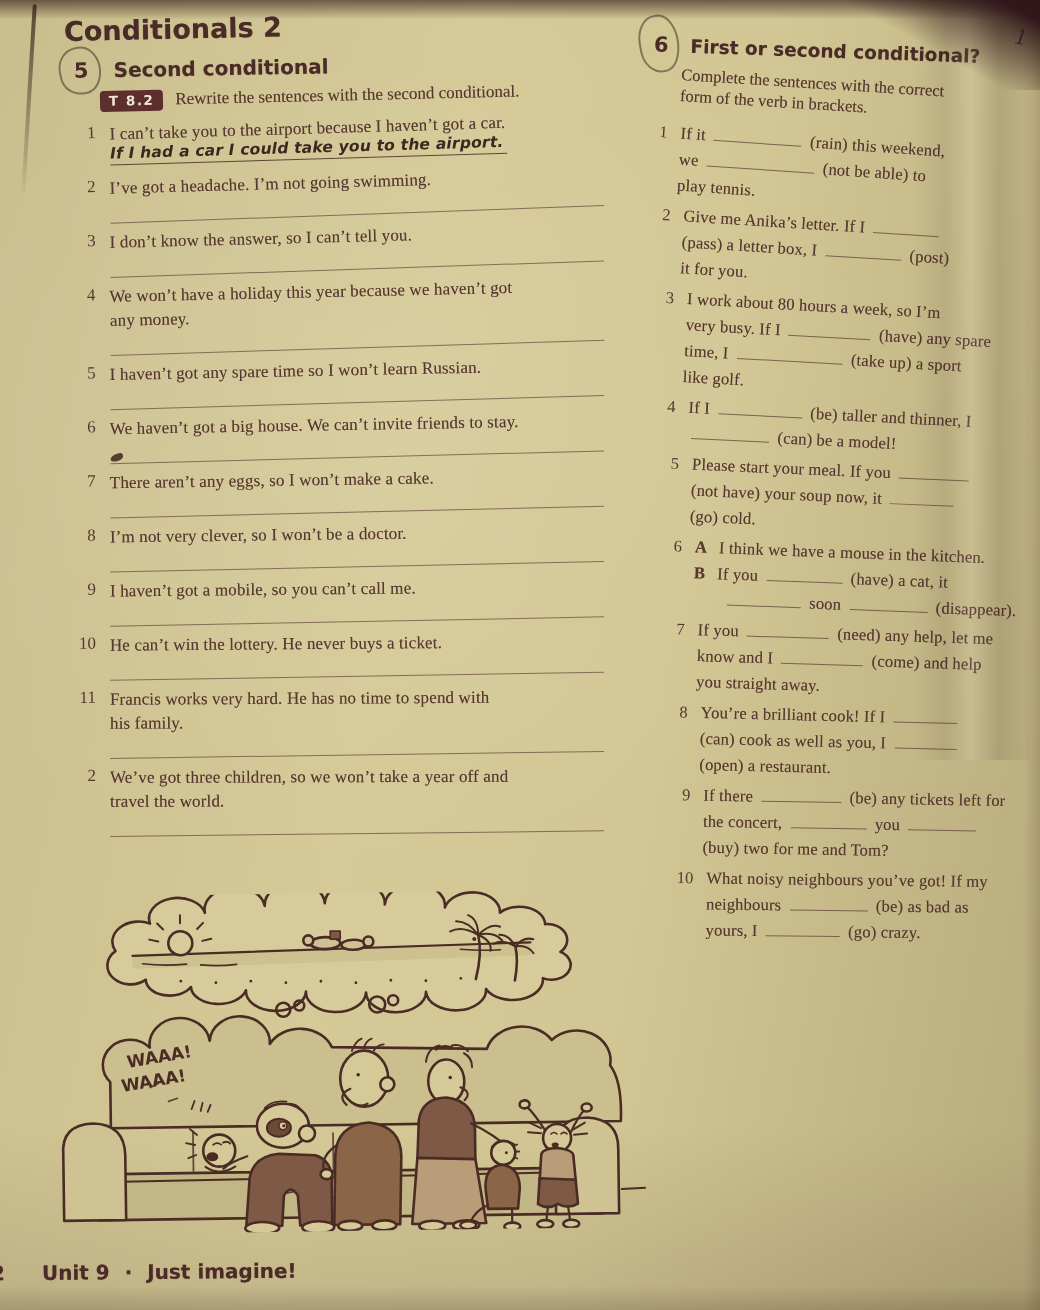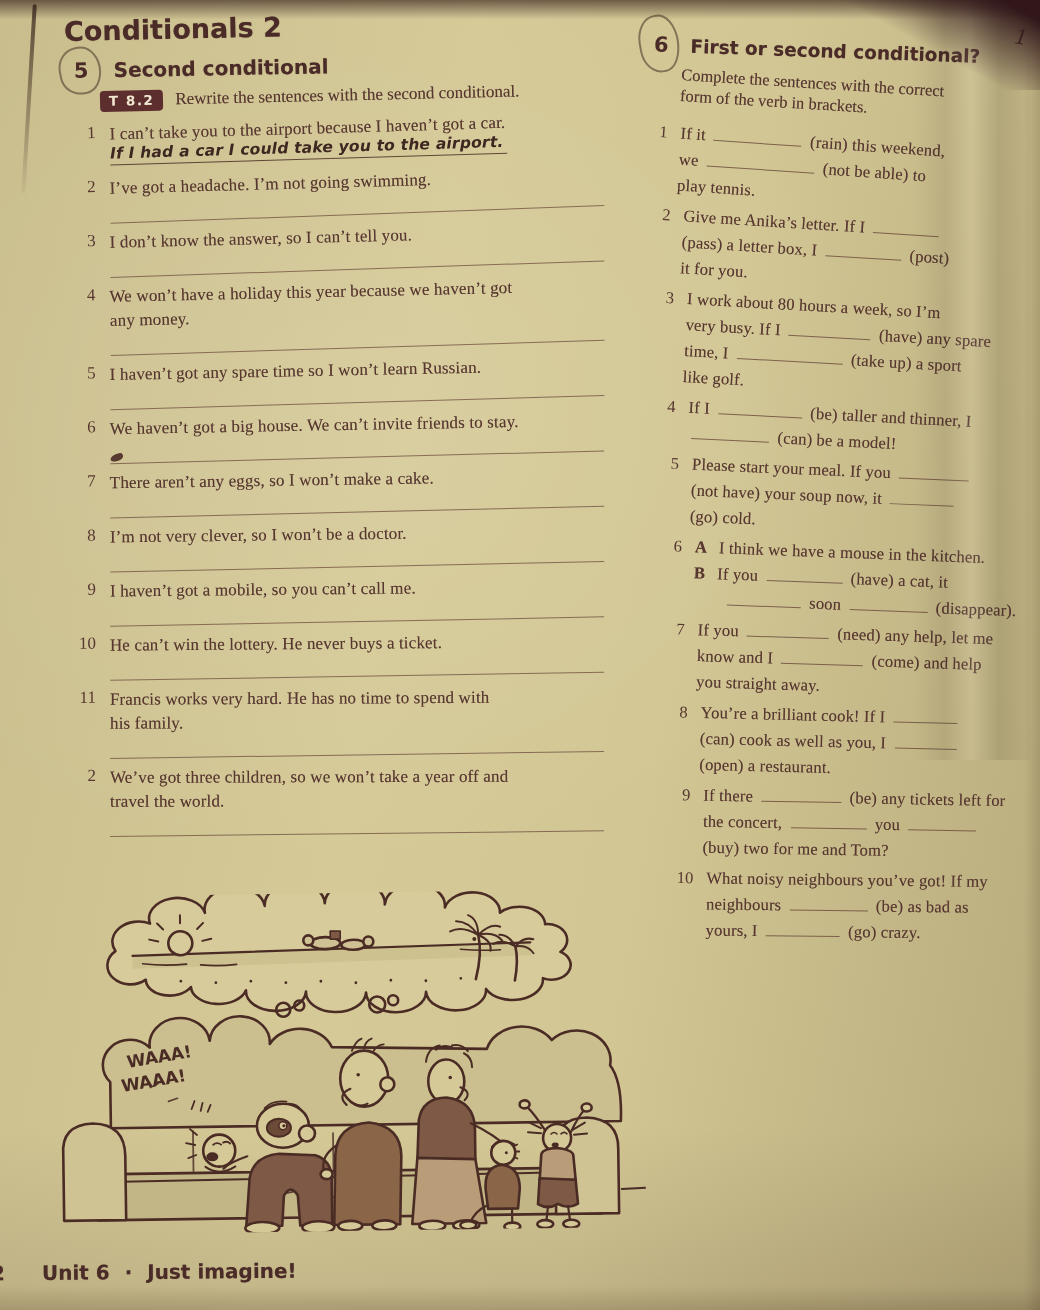--- a/index.html
+++ b/index.html
@@ -435,21 +435,21 @@
         <text x="90" y="196" transform="rotate(-9 90 196)">WAAA!</text>
       </g>
       <path d="M162 206 l-3 8 M170 208 l-2 8 M178 210 l-3 7" stroke-width="1.8"></path>
     </g>
   </svg>
 
   <div class="corner-num">1</div>
 
   <div class="footer">
     <span class="pnum">2</span>
-    <span class="unit">Unit 6</span>
+    <span class="unit">Unit 9</span>
     <span class="dot">·</span>
     <span class="utitle">Just imagine!</span>
   </div>
 
   <div class="edge-top"></div>
   <div class="corner-tr"></div>
   <div class="spine-line"></div>
   <div class="crease"></div>
   <div class="edge-right"></div>
   <div class="edge-bottom"></div>

